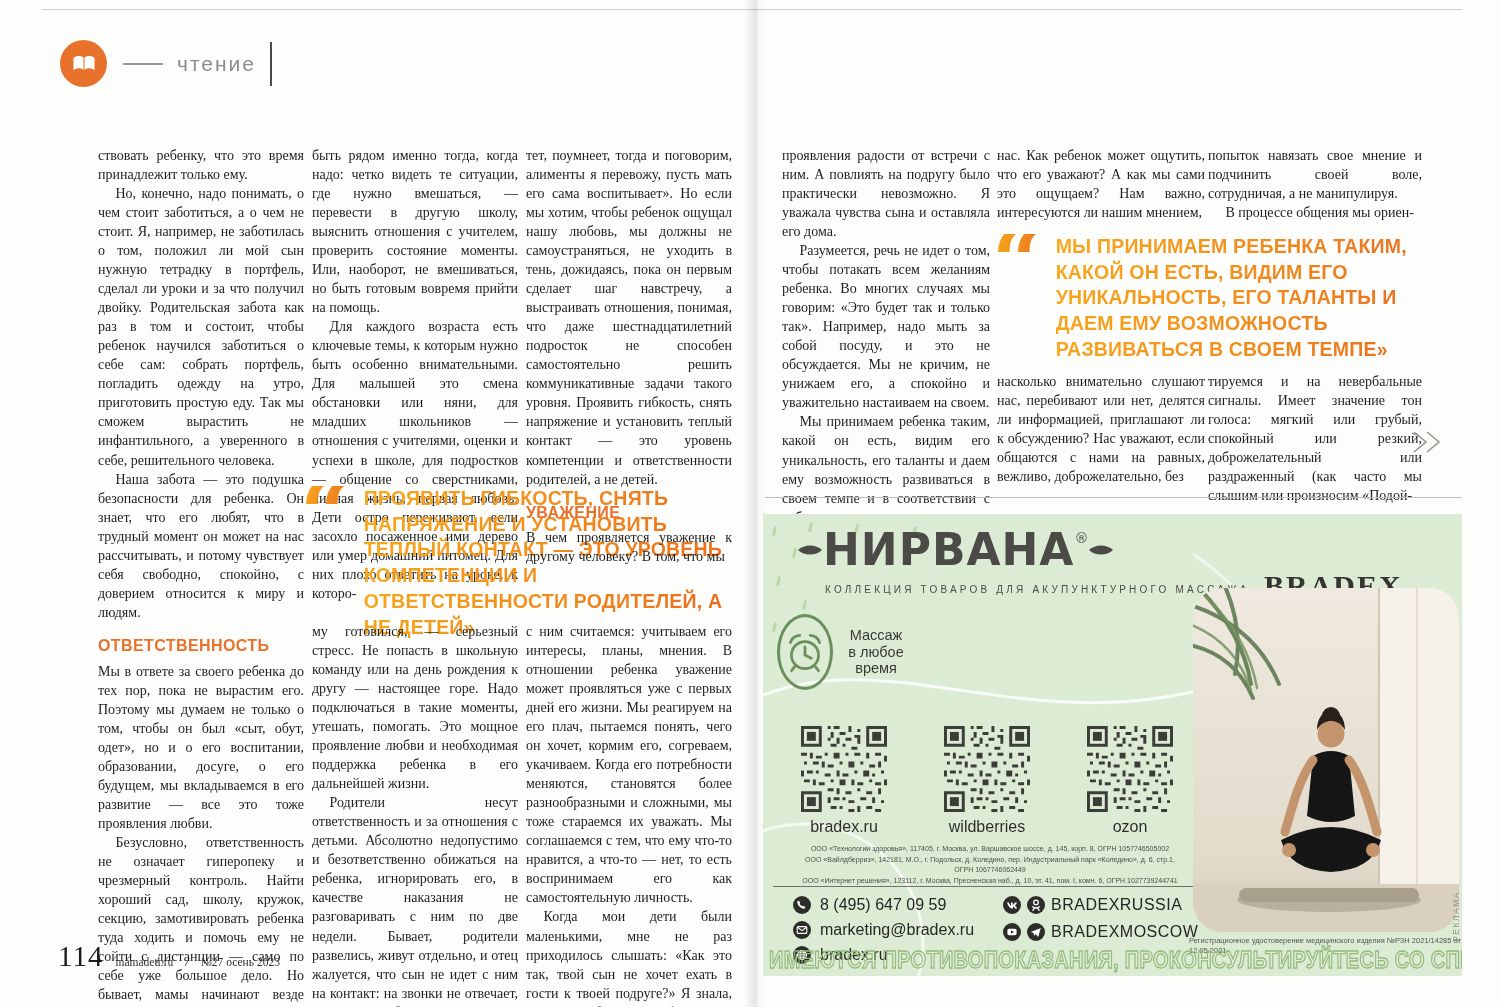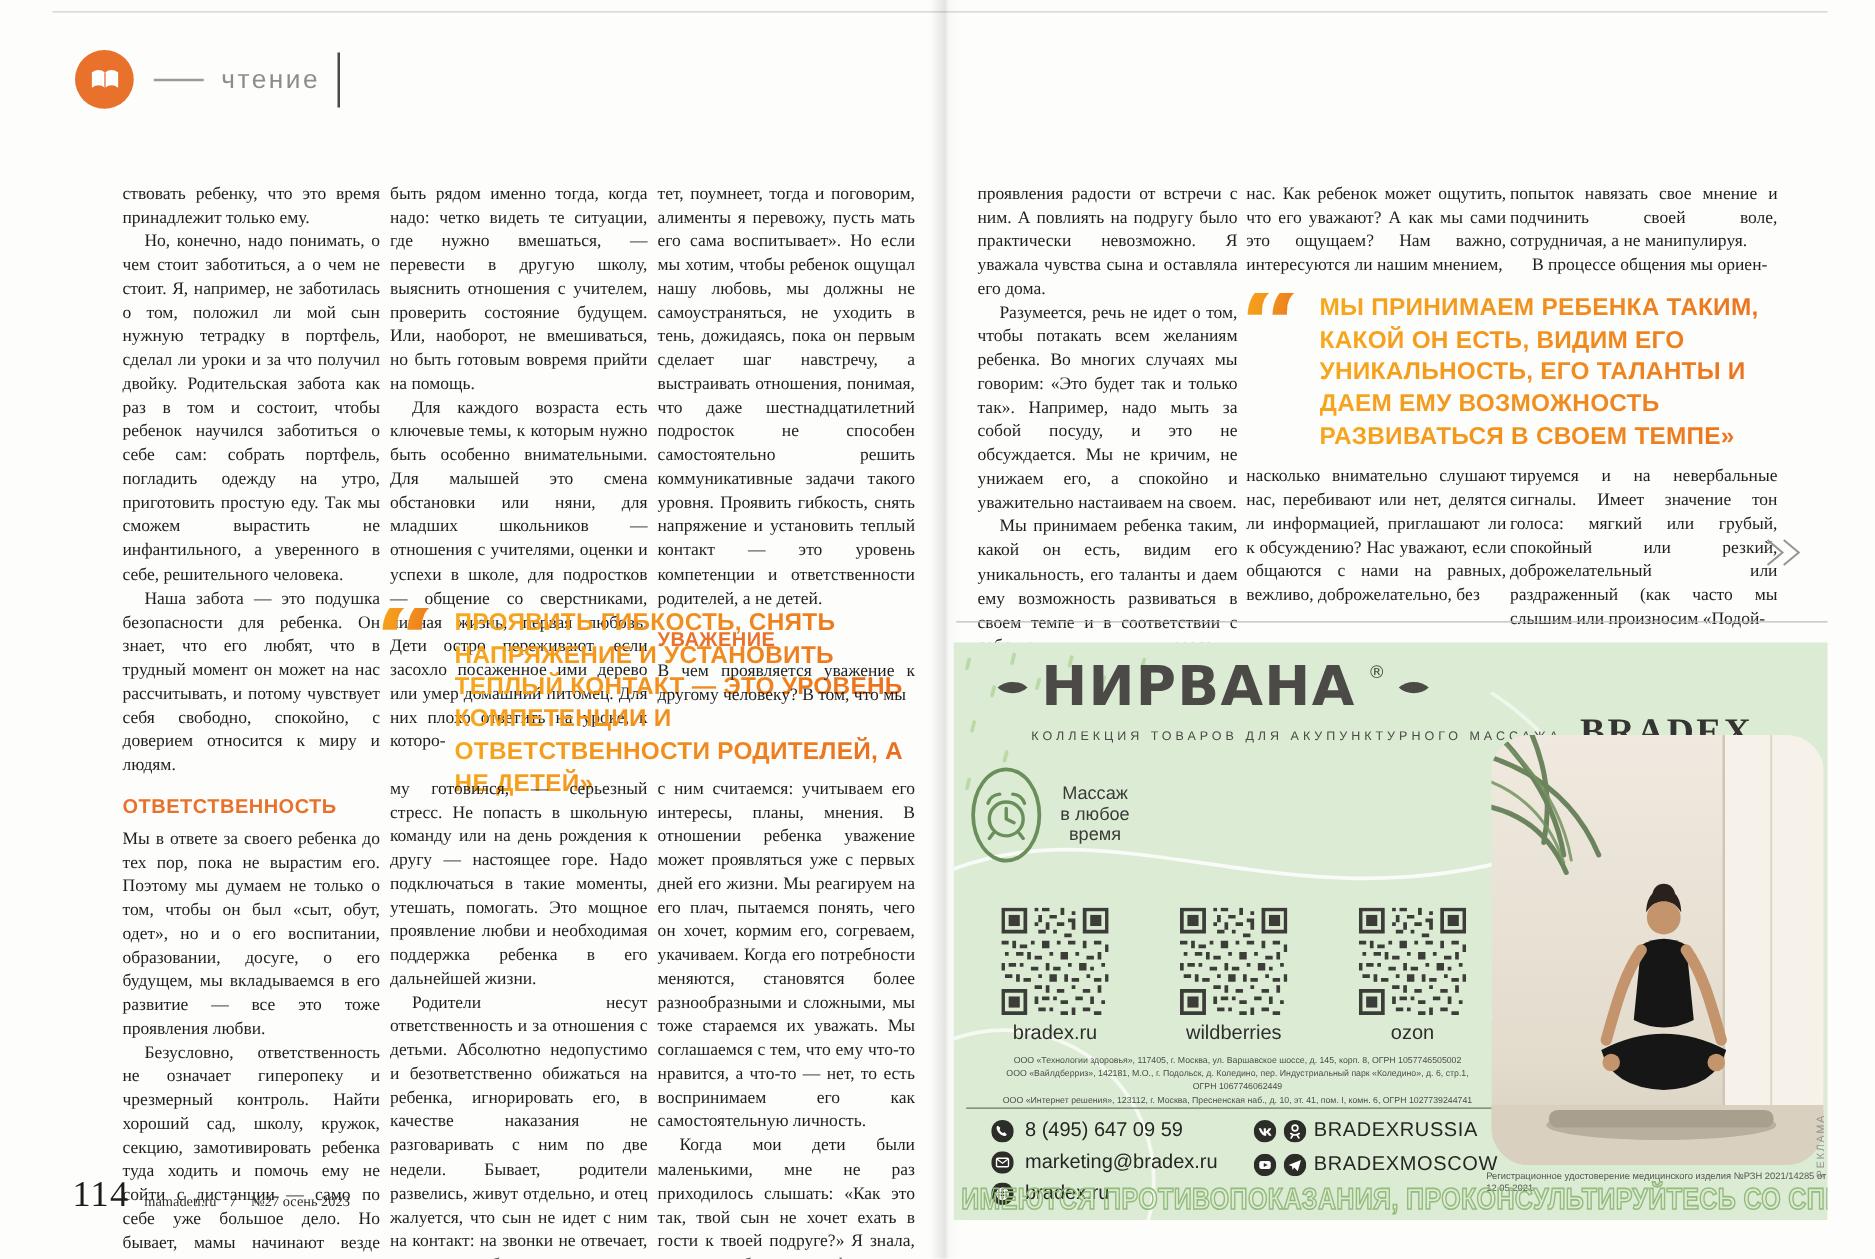--- a/index.html
+++ b/index.html
@@ -25,21 +25,21 @@
   .pull{position:absolute;display:flex;gap:13px;align-items:flex-start;}
   .qm{font-family:"DejaVu Serif",serif;font-size:88px;line-height:0.62;font-weight:700;flex:0 0 auto;}
   .qt{font-family:"Liberation Sans",sans-serif;font-weight:700;font-size:19.5px;line-height:1.32;letter-spacing:0.2px;text-align:left;}
   .grad-text{background:linear-gradient(100deg,#f7a91c 0%,#f08a1e 55%,#ea6a1e 100%);
     -webkit-background-clip:text;background-clip:text;color:transparent;}
   .cont-arrow{position:absolute;left:1410px;top:428px;}
   .rule-right{position:absolute;left:765px;top:497px;width:697px;height:1px;background:#bdbdb8;}
   
   .ad{position:absolute;left:763px;top:514px;width:699px;height:462px;background:#dcecd4;overflow:hidden;}
   .ad-deco{position:absolute;inset:0;pointer-events:none;}
-  .brand{position:absolute;left:34px;top:14px;display:flex;align-items:center;gap:10px;}
+  .brand{position:absolute;left:34px;top:14px;display:flex;align-items:center;}
   .brand-name{font-family:"DejaVu Sans",sans-serif;font-weight:700;font-size:44px;color:#4b4a47;letter-spacing:1px;line-height:1;}
   .brand-reg{font-family:"DejaVu Sans",sans-serif;font-size:14px;color:#4b4a47;align-self:flex-start;margin-top:2px;}
   .brand-tagline{position:absolute;left:62px;top:70px;font-family:"Liberation Sans",sans-serif;font-size:10px;letter-spacing:3.2px;color:#4b4a47;}
   .bradex{position:absolute;right:22px;top:16px;text-align:left;margin-top:41px;}
   .bradex-name{font-family:"Liberation Serif",serif;font-weight:700;font-size:30px;letter-spacing:2px;color:#343432;line-height:1;}
   .bradex-tagline{font-family:"Liberation Sans",sans-serif;font-size:13px;letter-spacing:2.6px;color:#3c3c3a;margin-top:3px;}
   .features{position:absolute;left:14px;top:100px;width:420px;display:flex;justify-content:space-between;}
   .feature{width:134px;display:flex;flex-direction:row;align-items:center;gap:8px;}
   .fe-circle{width:70px;height:70px;border-radius:50%;border:3px solid #6a8f5a;display:flex;align-items:center;justify-content:center;background:rgba(255,255,255,0.0);}
   .fe-label{font-family:"Liberation Sans",sans-serif;font-size:14.5px;color:#3a3a38;text-align:center;line-height:1.15;white-space:pre-line;}
@@ -174,21 +174,21 @@
   <p>ствовать ребенку, что это время принадлежит только ему.</p>
   <p class="ind">Но, конечно, надо понимать, о чем стоит заботиться, а о чем не стоит. Я, например, не заботилась о том, положил ли мой сын нужную тетрадку в портфель, сделал ли уроки и за что получил двойку. Родительская забота как раз в том и состоит, чтобы ребенок научился заботиться о себе сам: собрать портфель, погладить одежду на утро, приготовить простую еду. Так мы сможем вырастить не инфантильного, а уверенного в себе, решительного человека.</p>
   <p class="ind">Наша забота — это подушка безопасности для ребенка. Он знает, что его любят, что в трудный момент он может на нас рассчитывать, и потому чувствует себя свободно, спокойно, с доверием относится к миру и людям.</p>
   <div class="sec-h">ОТВЕТСТВЕННОСТЬ</div>
   <p>Мы в ответе за своего ребенка до тех пор, пока не вырастим его. Поэтому мы думаем не только о том, чтобы он был «сыт, обут, одет», но и о его воспитании, образовании, досуге, о его будущем, мы вкладываемся в его развитие — все это тоже проявления любви.</p>
   <p class="ind">Безусловно, ответственность не означает гиперопеку и чрезмерный контроль. Найти хороший сад, школу, кружок, секцию, замотивировать ребенка туда ходить и помочь ему не сойти с дистанции — само по себе уже большое дело. Но бывает, мамы начинают везде ходить со своими детьми и заставляют их чувствовать себя крайне неловко. Надо найти золотую середину, чтобы держать руку на пульсе и отпускать ее, если ситуация позволяет.</p>
 
 </div>
 
 <div class="col" style="left:312px;top:146px;">
-  <p>быть рядом именно тогда, когда надо: четко видеть те ситуации, где нужно вмешаться, — перевести в другую школу, выяснить отношения с учителем, проверить состояние будущем. Или, наоборот, не вмешиваться, но быть готовым вовремя прийти на помощь.</p>
+  <p>быть рядом именно тогда, когда надо: четко видеть те ситуации, где нужно вмешаться, — перевести в другую школу, выяснить отношения с учителем, проверить состояние моменты. Или, наоборот, не вмешиваться, но быть готовым вовремя прийти на помощь.</p>
   <p class="ind">Для каждого возраста есть ключевые темы, к которым нужно быть особенно внимательными. Для малышей это смена обстановки или няни, для младших школьников — отношения с учителями, оценки и успехи в школе, для подростков — общение со сверстниками, личная жизнь, первая любовь. Дети остро переживают, если засохло посаженное ими дерево или умер домашний питомец. Для них плохо ответить на уроке, к которо-</p>
 </div>
 
 <div class="pull" style="left:300px;top:486px;width:428px;">
   <div class="qm grad-text">“</div>
   <div class="qt grad-text">ПРОЯВИТЬ ГИБКОСТЬ, СНЯТЬ НАПРЯЖЕНИЕ И УСТАНОВИТЬ ТЕПЛЫЙ КОНТАКТ — ЭТО УРОВЕНЬ КОМПЕТЕНЦИИ И ОТВЕТСТВЕННОСТИ РОДИТЕЛЕЙ, А НЕ ДЕТЕЙ»</div>
 </div>
 
 <div class="col" style="left:312px;top:622px;">
   <p>му готовился, — серьезный стресс. Не попасть в школьную команду или на день рождения к другу — настоящее горе. Надо подключаться в такие моменты, утешать, помогать. Это мощное проявление любви и необходимая поддержка ребенка в его дальнейшей жизни.</p>

